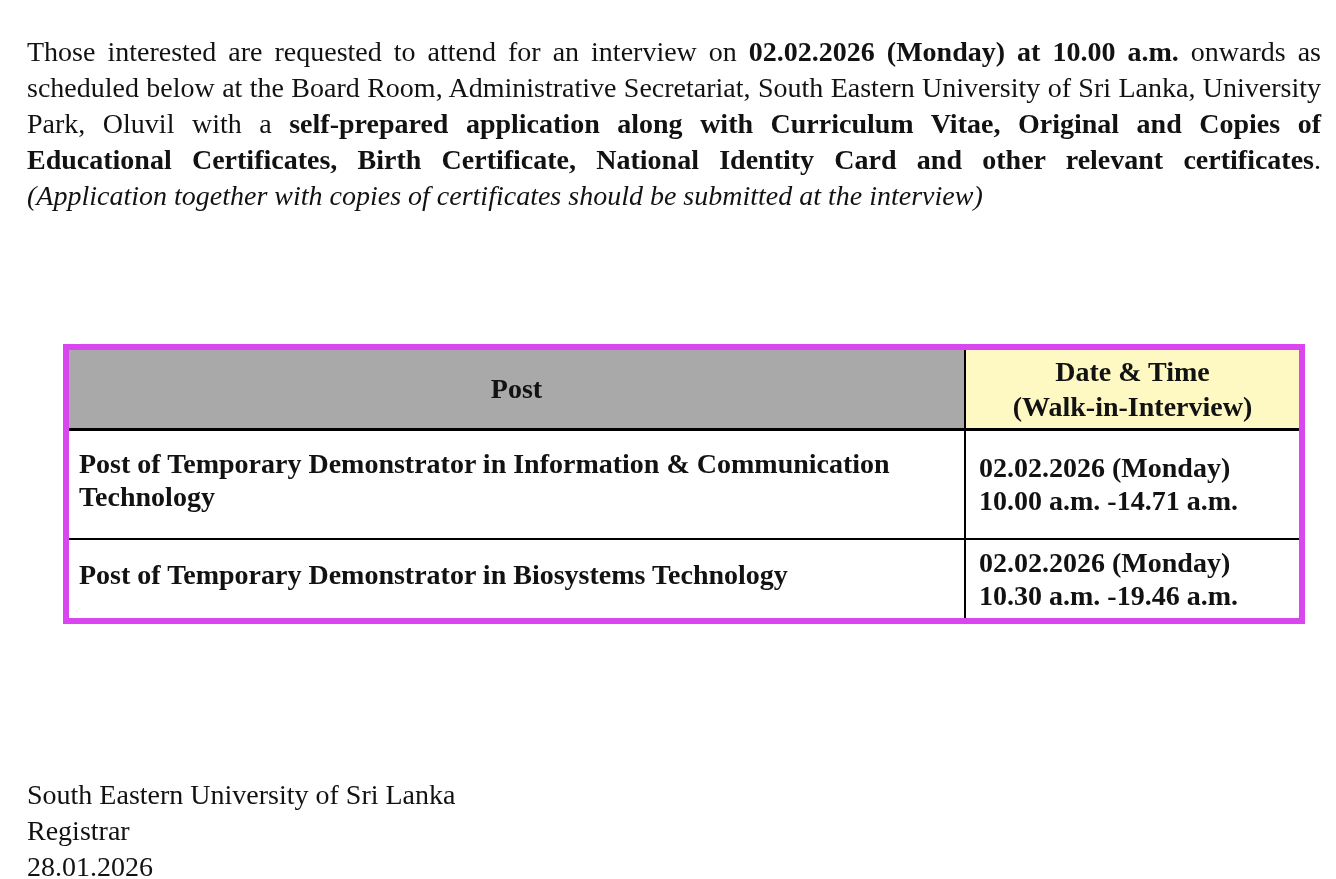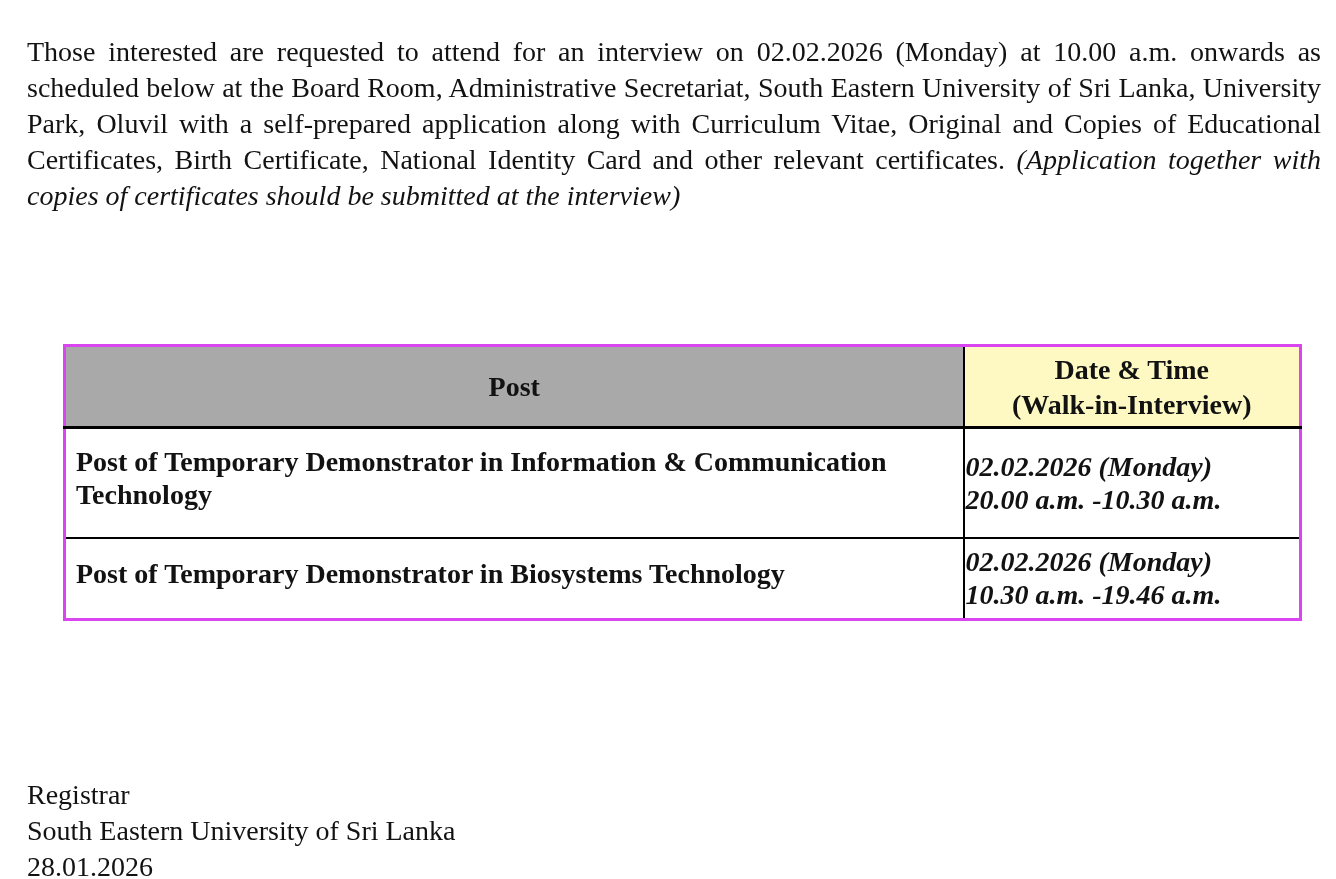--- a/index.html
+++ b/index.html
@@ -18,31 +18,31 @@
   }
   .intro {
     position: absolute;
     left: 27px;
     top: 6px;
     width: 1294px;
     font-size: 28px;
     line-height: 36px;
     text-align: justify;
   }
-  .seg-bold   { font-weight: normal; }
+  .seg-bold   { font-weight: bold; }
   .seg-italic { font-style: italic; margin-top: 8px; }
 
   table.schedule {
     position: absolute;
     left: 63px;
     top: 344px;
     width: 1236px;
     border-collapse: collapse;
     table-layout: fixed;
-    border: 3px solid #d946ef;
+    border: 6px solid #d946ef;
   }
   table.schedule th,
   table.schedule td {
     border: 2px solid #000000;
     font-size: 28px;
     font-weight: bold;
     color: #121212;
     vertical-align: middle;
   }
   table.schedule th {
@@ -54,23 +54,22 @@
   tr.r-header { height: 82px; }
   tr.r-body1  { height: 110px; }
   tr.r-body2  { height: 82px; }
   td.post-cell {
     text-align: left;
     padding: 0 14px 9px 10px;
     line-height: 33px;
   }
   td.datetime-cell {
     text-align: left;
-    padding: 0 4px 0 1px;
+    padding: 0 4px 0 13px;
     line-height: 33px;
-    font-style: italic;
   }
   .signature {
     position: absolute;
     left: 27px;
     top: 777px;
     font-size: 28px;
     line-height: 36px;
   }
 </style>
 </head>
@@ -94,32 +93,32 @@
           <div>Date &amp; Time</div>
           <div>(Walk-in-Interview)</div>
         </th>
       </tr>
     </thead>
     <tbody>
       <tr class="r-body1">
         <td class="post-cell">Post of Temporary Demonstrator in Information &amp; Communication Technology</td>
         <td class="datetime-cell">
           <div>02.02.2026 (Monday)</div>
-          <div>20.00 a.m. -10.30 a.m.</div>
+          <div>10.00 a.m. -14.71 a.m.</div>
         </td>
       </tr>
       <tr class="r-body2">
         <td class="post-cell">Post of Temporary Demonstrator in Biosystems Technology</td>
         <td class="datetime-cell">
           <div>02.02.2026 (Monday)</div>
           <div>10.30 a.m. -19.46 a.m.</div>
         </td>
       </tr>
     </tbody>
   </table>
 
   <div class="signature">
+    <div>South Eastern University of Sri Lanka</div>
     <div>Registrar</div>
-    <div>South Eastern University of Sri Lanka</div>
     <div>28.01.2026</div>
   </div>
 
 </div>
 
 </body></html>

